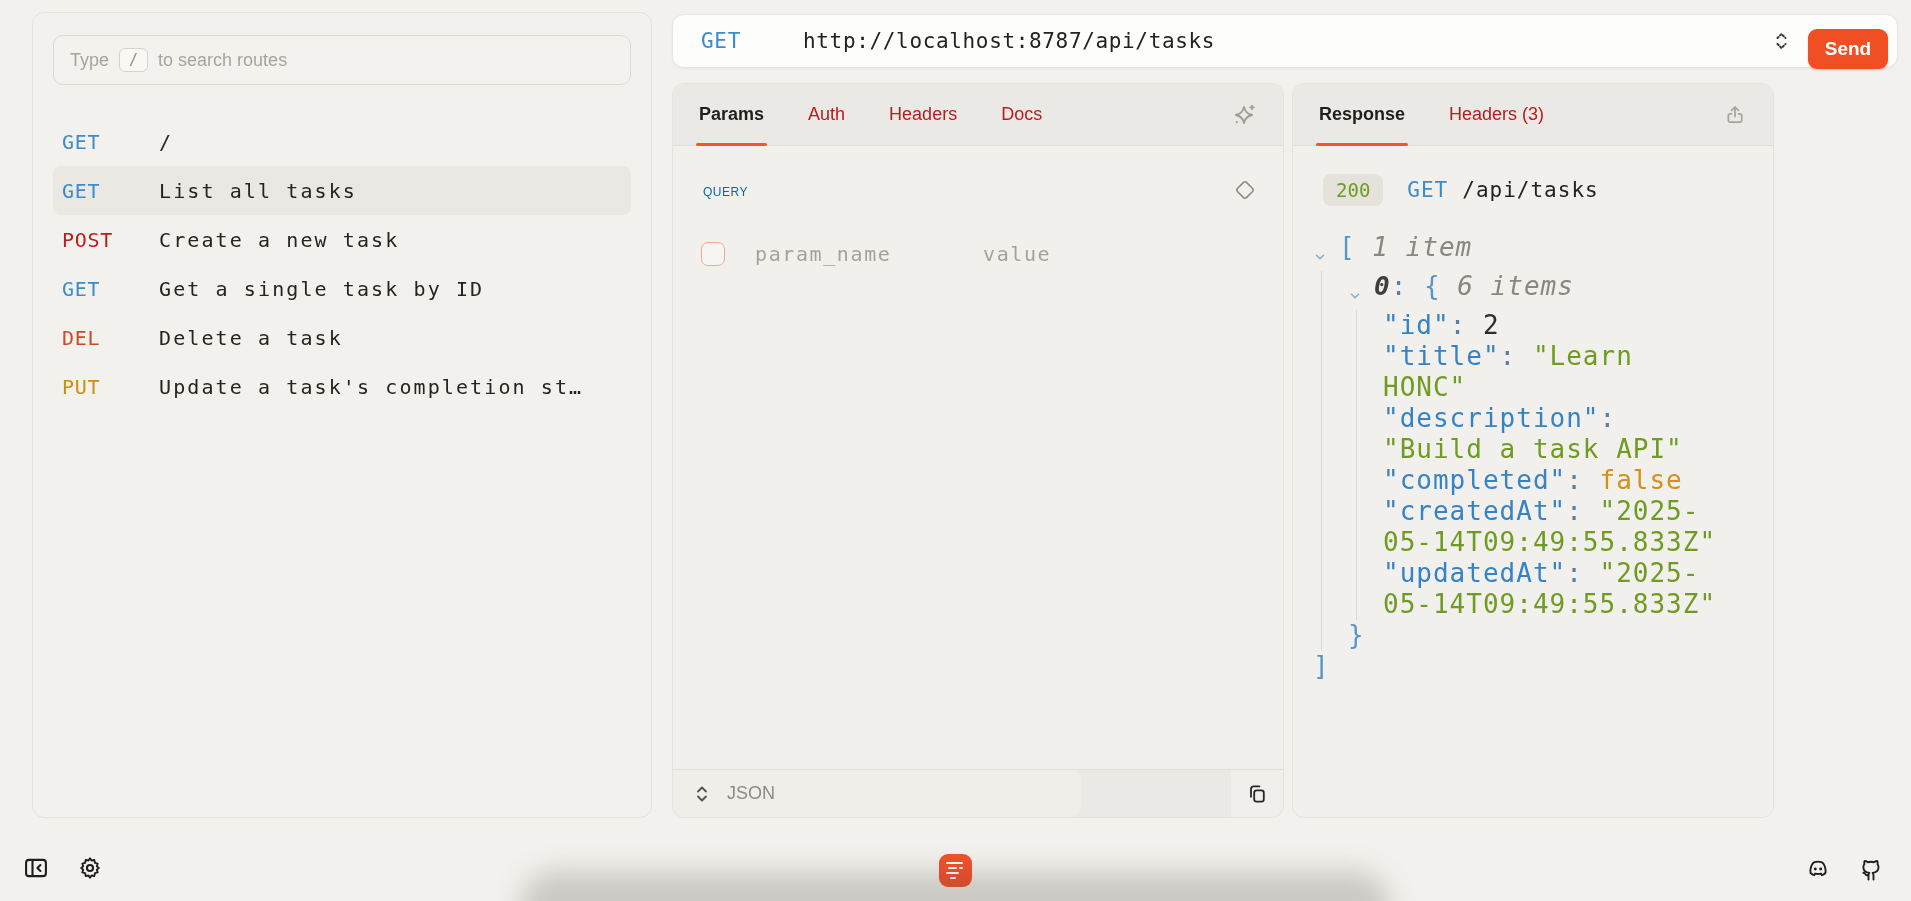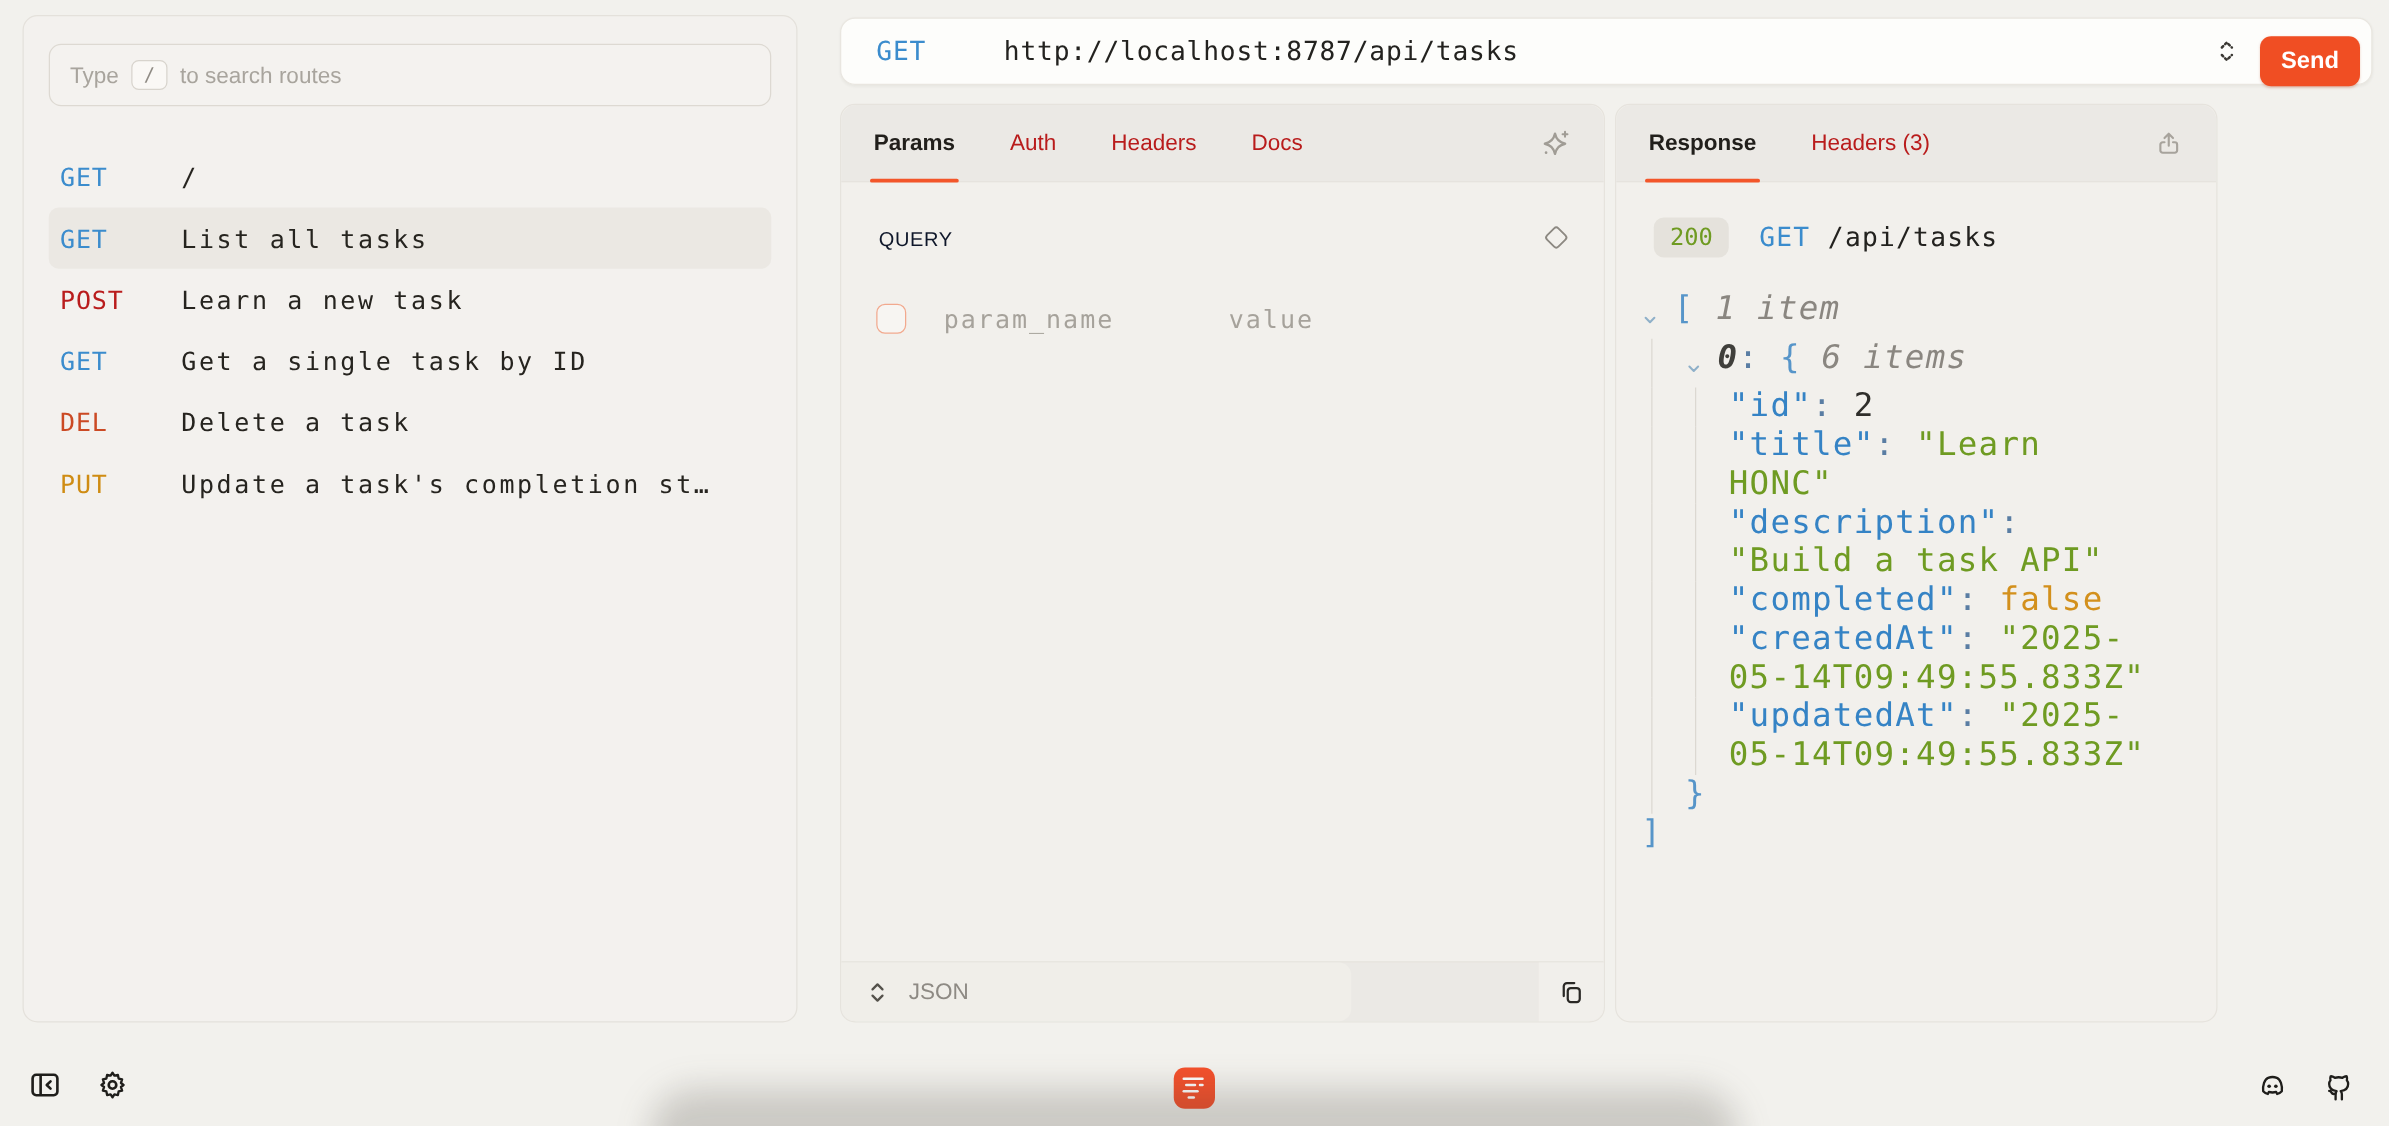--- a/index.html
+++ b/index.html
@@ -7,21 +7,21 @@
   body {
     background:#f2f1ed;
     font-family:"Liberation Sans", sans-serif;
     position:relative;
     color:#23221f;
   }
   .mono { font-family:"DejaVu Sans Mono", monospace; }
 
   
   .sidebar {
-    position:absolute; left:18px; top:12px; width:620px; height:806px;
+    position:absolute; left:32px; top:12px; width:620px; height:806px;
     background:#f3f1ee; border:1px solid #e4e1db; border-radius:12px;
   }
   .search-box {
     margin:22px 20px 0; height:50px; border:1px solid #ddd9d2; border-radius:10px;
     display:flex; align-items:center; gap:10px; padding:0 16px;
     color:#a8a49d; font-size:18px; background:#f4f2ef;
   }
   .kbd {
     font-family:"DejaVu Sans Mono", monospace; font-size:15px; color:#8f8b84;
     border:1px solid #d8d4cd; background:#faf8f5; border-radius:6px; padding:2px 9px;
@@ -66,21 +66,21 @@
     border-bottom:1px solid #e2dfd8;
     display:flex; align-items:center; padding:0 26px; gap:44px; position:relative;
   }
   .tab { font-size:18px; color:#b91c1c; height:100%; display:flex; align-items:center; position:relative; cursor:pointer; white-space:nowrap; }
   .tab.active { color:#211f1b; font-weight:bold; }
   .tab.active::after { content:""; position:absolute; left:-3px; right:-3px; bottom:-1px; height:3px; background:#f3562a; border-radius:2px; }
   .strip-right { margin-left:auto; display:flex; align-items:center; cursor:pointer; }
 
   
   .query-head { display:flex; align-items:center; justify-content:space-between; padding:32px 26px 0 30px; }
-  .query-label { font-size:16px; letter-spacing:0.5px; color:#0f172a; }
+  .query-label { font-size:12px; letter-spacing:0.5px; color:#0369a1; }
   .param-row { display:flex; align-items:center; margin:36px 0 0 28px; }
   .checkbox { width:24px; height:24px; border:1.5px solid #f2a98e; border-radius:7px; background:#f7f5f2; flex:none; cursor:pointer; }
   .ph { font-family:"DejaVu Sans Mono", monospace; font-size:20px; letter-spacing:1.6px; color:#a6a29b; }
   .ph-name { margin-left:30px; width:228px; }
   .panel-footer {
     position:absolute; left:0; right:0; bottom:0; height:48px;
     background:#ebe9e5; border-top:1px solid #e1ded7; border-radius:0 0 12px 12px;
     display:flex; align-items:center;
   }
   .format-select {
@@ -143,21 +143,21 @@
       <div class="route-row">
         <span class="route-method m-GET">GET</span>
         <span class="route-label">/</span>
       </div>
       <div class="route-row active">
         <span class="route-method m-GET">GET</span>
         <span class="route-label">List all tasks</span>
       </div>
       <div class="route-row">
         <span class="route-method m-POST">POST</span>
-        <span class="route-label">Learn a new task</span>
+        <span class="route-label">Create a new task</span>
       </div>
       <div class="route-row">
         <span class="route-method m-GET">GET</span>
         <span class="route-label">Get a single task by ID</span>
       </div>
       <div class="route-row">
         <span class="route-method m-DEL">DEL</span>
         <span class="route-label">Delete a task</span>
       </div>
       <div class="route-row">

